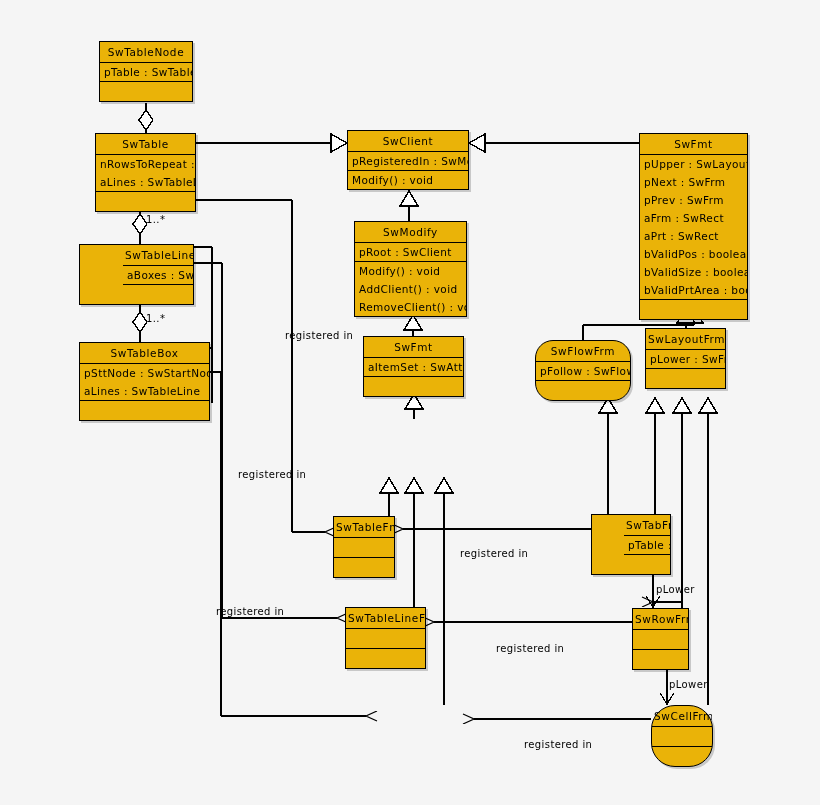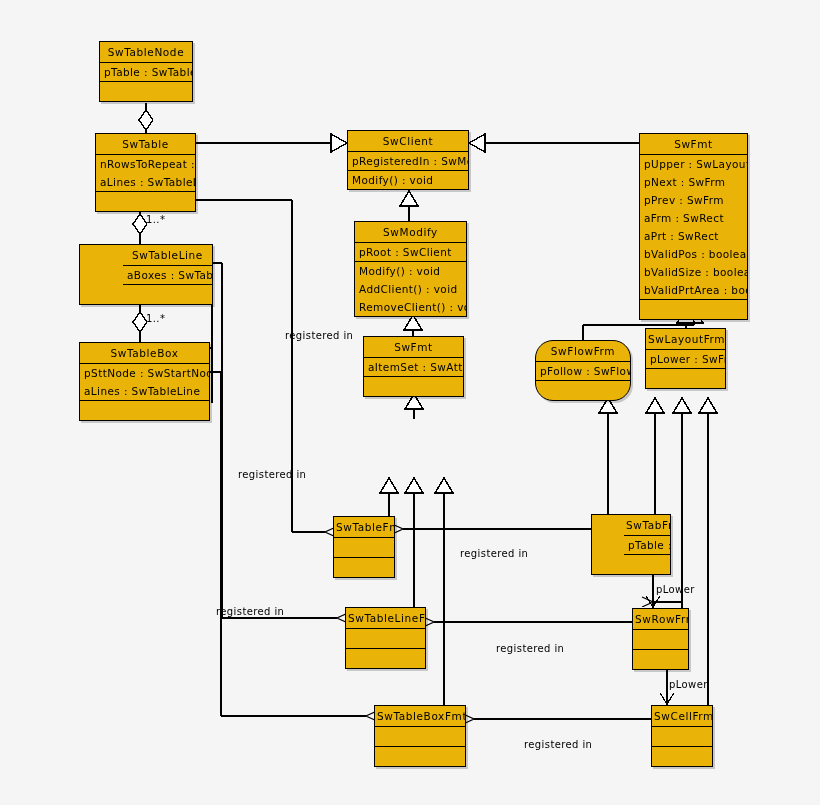--- a/index.html
+++ b/index.html
@@ -217,21 +217,21 @@
 
   <div class="cls" style="left:95px;top:133px;width:101px;">
     <div class="name">SwTable</div>
     <div class="sect">
       <div class="row">nRowsToRepeat : int</div>
       <div class="row">aLines : SwTableLine</div>
     </div>
     <div class="sect empty"></div>
   </div>
 
-  <div class="cls" style="left:79px;top:244px;width:134px;padding-left:43px;">
+  <div class="cls" style="left:79px;top:244px;width:115px;padding-left:43px;">
     <div class="name">SwTableLine</div>
     <div class="sect">
       <div class="row">aBoxes : SwTableBox</div>
     </div>
     <div class="sect empty"></div>
   </div>
 
   <div class="cls" style="left:79px;top:342px;width:131px;">
     <div class="name">SwTableBox</div>
     <div class="sect">
@@ -322,27 +322,22 @@
     <div class="sect empty"></div>
     <div class="sect empty"></div>
   </div>
 
   <div class="cls" style="left:632px;top:608px;width:57px;">
     <div class="name">SwRowFrm</div>
     <div class="sect empty"></div>
     <div class="sect empty"></div>
   </div>
 
-  <div class="cls" style="left:374px;top:705px;width:92px;">
-    <div class="name">SwTableBoxFmt</div>
-    <div class="sect empty"></div>
-    <div class="sect empty"></div>
-  </div>
-
-  <div class="cls" style="left:651px;top:705px;width:62px;">
+
+  <div class="cls" style="left:651px;top:705px;width:62px;border-radius:24px;">
     <div class="name">SwCellFrm</div>
     <div class="sect empty"></div>
     <div class="sect empty"></div>
   </div>
 
   <div class="elabel" style="left:146px;top:214px;">1..*</div>
   <div class="elabel" style="left:146px;top:313px;">1..*</div>
   <div class="elabel" style="left:285px;top:330px;">registered in</div>
   <div class="elabel" style="left:238px;top:469px;">registered in</div>
   <div class="elabel" style="left:216px;top:606px;">registered in</div>

